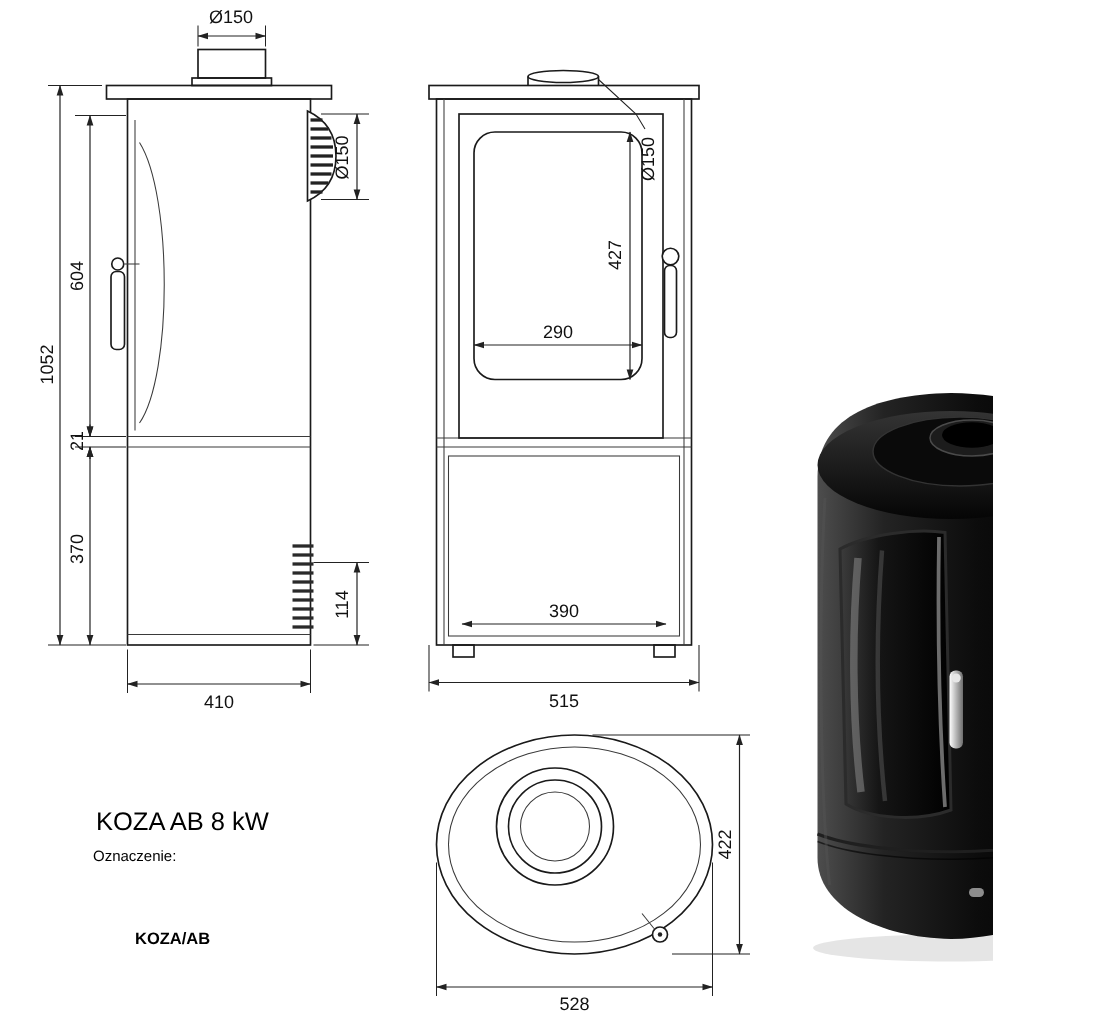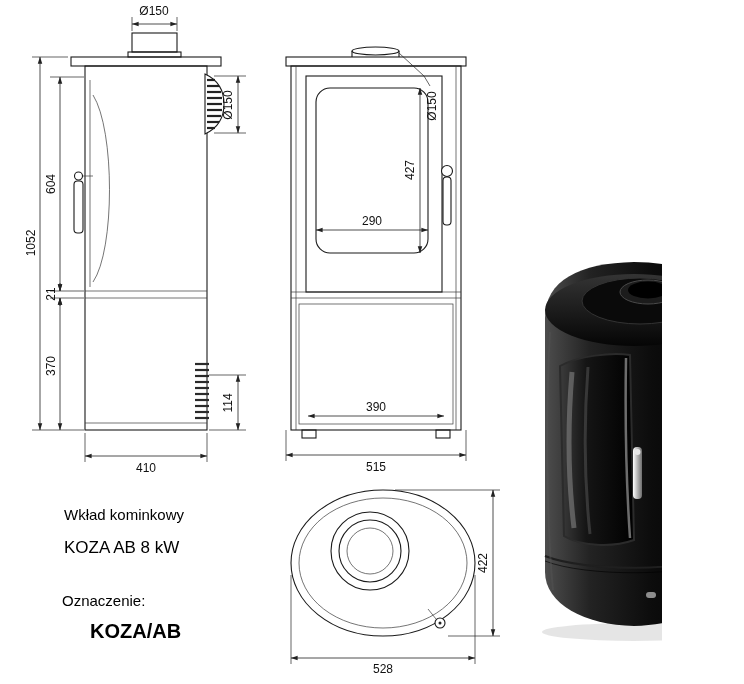--- a/index.html
+++ b/index.html
@@ -10,22 +10,22 @@
   .ln   { stroke:#1a1a1a; stroke-width:1.1; fill:none; }
   .lnf  { stroke:#1a1a1a; stroke-width:1.1; fill:#fff; }
   .thin { stroke:#3a3a3a; stroke-width:0.7; fill:none; }
   .ext  { stroke:#222; stroke-width:0.7; fill:none; }
   .dim  { stroke:#222; stroke-width:0.8; fill:none; }
   .louv { stroke:#222; stroke-width:2.2; fill:none; }
   .grille { stroke:#2a2a2a; stroke-width:2.2; fill:none; }
   .label { position:absolute; color:#000; white-space:nowrap; }
   .product-type     { left:64px;  top:506px; font-size:15px; }
   .product-name     { left:64px;  top:538px; font-size:17px; }
-  .designation-label{ left:62px;  top:592px; font-size:15px; }
-  .designation-code { left:90px;  top:620px; font-size:20px; font-weight:bold; }
+  .designation-label{ left:62px;  top:566px; font-size:10px; }
+  .designation-code { left:90px;  top:620px; font-size:11px; font-weight:bold; }
 </style>
 </head>
 <body>
 
 <div class="canvas">
 
   <svg class="drawing" width="744" height="684" viewBox="0 0 744 684" xmlns="http://www.w3.org/2000/svg">
     <defs>
       <marker id="arr" viewBox="0 0 10 8" refX="9.5" refY="4" markerWidth="9" markerHeight="7" orient="auto-start-reverse">
         <path d="M0,0.8 L10,4 L0,7.2 Z" fill="#222"></path>
@@ -262,18 +262,17 @@
       </g>
       <g>
         <path d="M545,556 C585,572 690,572 723,554" stroke="#1f1f1f" stroke-width="2" fill="none"></path>
         <path d="M545,561 C585,577 690,577 723,559" stroke="#000" stroke-width="1" fill="none" opacity="0.6"></path>
       </g>
       <rect x="646" y="592" width="10" height="6" rx="3" fill="#8d8d8d"></rect>
       <path d="M550,332 C546,400 546,520 553,590" stroke="#555" stroke-width="2" fill="none" opacity="0.45"></path>
     </g>
   </svg>
 
-  <div class="label product-type">Wkład kominkowy</div>
   <div class="label product-name">KOZA AB 8 kW</div>
   <div class="label designation-label">Oznaczenie:</div>
   <div class="label designation-code">KOZA/AB</div>
 
 </div>
 
 </body></html>

